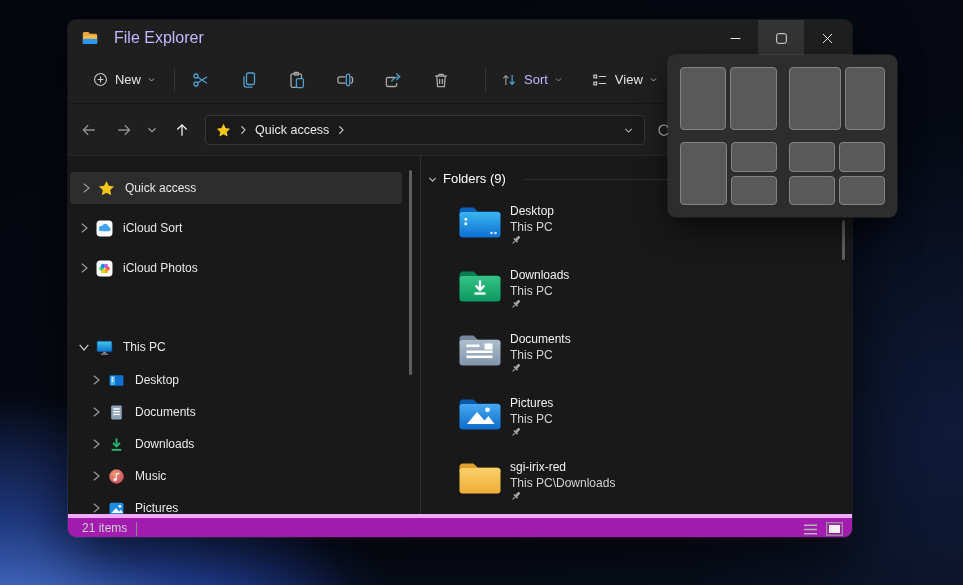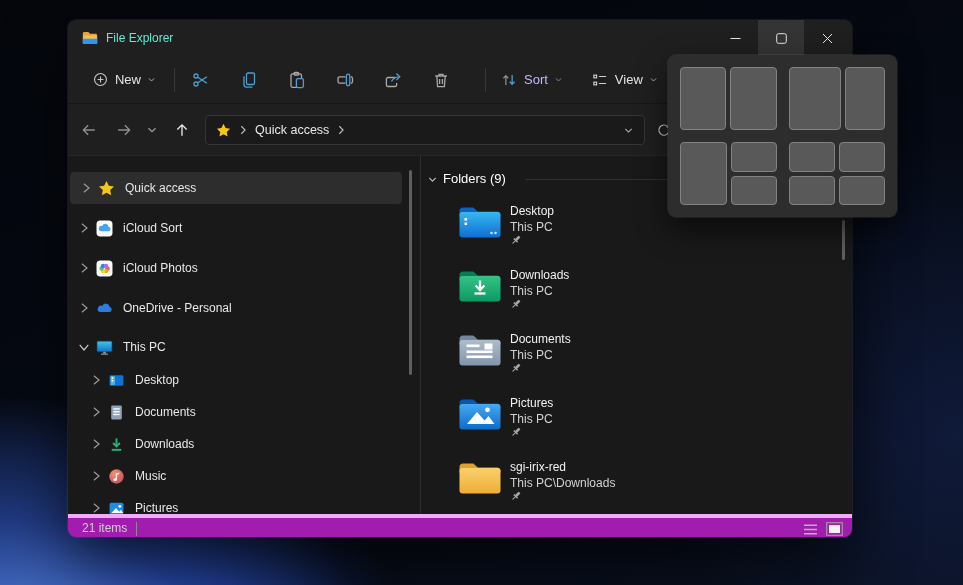--- a/index.html
+++ b/index.html
@@ -12,21 +12,21 @@
       radial-gradient(280px 210px at 21% 106%, rgba(30,66,182,.6) 0%, rgba(10,20,50,0) 70%),
       radial-gradient(430px 430px at 99% 74%, rgba(22,38,86,.5) 0%, rgba(8,12,24,0) 70%),
       linear-gradient(160deg,#04060c 0%,#060a14 55%,#0a101f 100%);}
   button{background:transparent;border:none;color:inherit;font-family:inherit;cursor:default}
   svg{display:block}
   
   .window{position:absolute;left:68px;top:20px;width:784px;height:517px;border-radius:8px;
     background:#1f1f1f;overflow:hidden;z-index:10;
     box-shadow:0 0 0 1px rgba(255,255,255,.07),0 24px 60px rgba(0,0,0,.65)}
   .titlebar{position:absolute;left:0;top:0;right:0;height:36px;display:flex;align-items:center;padding-left:14px}
-  .titlebar .app-title{font-size:12px;color:#5eead4;margin-left:8px}
+  .titlebar .app-title{font-size:16px;color:#c4b5fd;margin-left:16px}
   .win-controls{position:absolute;right:2px;top:0;display:flex}
   .win-btn{width:46px;height:36px;display:flex;align-items:center;justify-content:center}
   .win-btn.hovered{background:#343434}
   
   .toolbar{position:absolute;left:0;top:36px;right:0;height:48px;display:flex;align-items:center;
     padding-left:14px;border-bottom:1px solid #171717}
   .new-btn{width:84px;height:32px;display:flex;align-items:center;justify-content:center;gap:6px;border-radius:4px}
   .tool-label{font-size:13px;color:#e4e4e4}
   .tool-label.dim{color:#c4b5fd}
   .vdiv{width:1px;height:24px;background:#373737;margin:0 6px 0 8px;flex:none}
@@ -359,33 +359,20 @@
                   <circle cx="6.6" cy="10.4" r="2.1" fill="#ffcc00"></circle>
                   <circle cx="5.2" cy="8" r="2.1" fill="#34c759"></circle>
                   <circle cx="6.6" cy="5.6" r="2.1" fill="#007aff"></circle>
                   <circle cx="9.4" cy="5.6" r="2.1" fill="#af52de"></circle>
                 </g>
               </svg>
             </span>
           <span class="slabel">iCloud Photos</span>
         </div>
 
-        <div class="srow" style="top:136px">
-          <span class="chev">
-              <svg width="10" height="12" viewBox="0 0 10 14">
-                <path d="M2.5 2l6 5-6 5" fill="none" stroke="#9a9a9a" stroke-width="1.4"></path>
-              </svg>
-            </span>
-          <span class="sicon">
-              <svg width="17" height="17" viewBox="0 0 16 16">
-                <path d="M3.6 11.4h8.8a2.5 2.5 0 00.6-4.9 3.7 3.7 0 00-7-1A3 3 0 003.6 11.4z" fill="#2a7de1"></path>
-              </svg>
-            </span>
-          <span class="slabel">OneDrive - Personal</span>
-        </div>
 
         <div class="srow" style="top:175px">
           <span class="chev rot90">
               <svg width="10" height="12" viewBox="0 0 10 14">
                 <path d="M2.5 2l6 5-6 5" fill="none" stroke="#c9c9c9" stroke-width="1.4"></path>
               </svg>
             </span>
           <span class="sicon">
               <svg width="17" height="17" viewBox="0 0 16 16">
                 <rect x="1" y="2" width="14" height="10" rx="1.2" fill="url(#g-pc)" stroke="#0d4f8c" stroke-width=".6"></rect>

